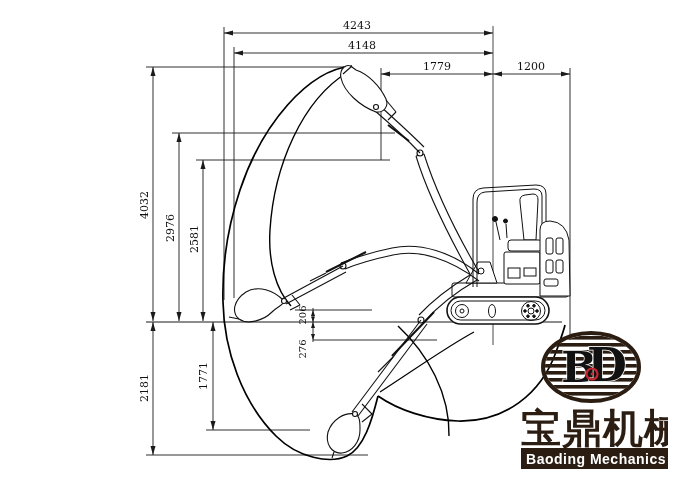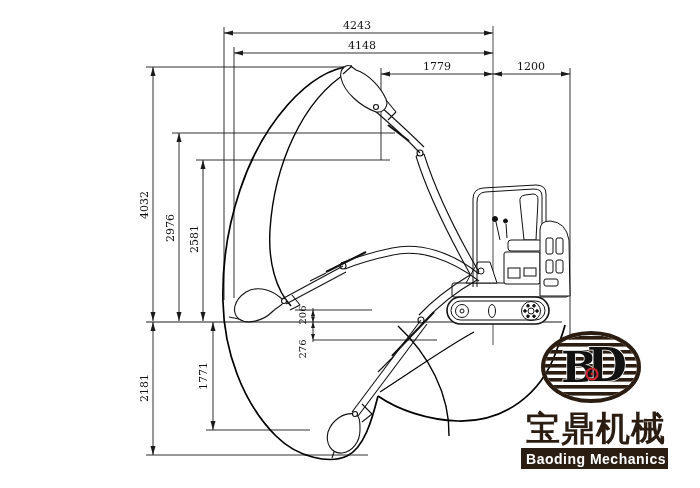--- a/index.html
+++ b/index.html
@@ -1,21 +1,21 @@
 <!DOCTYPE html>
 <html><head>
 <meta charset="utf-8">
 <style>
   html,body{margin:0;padding:0;background:#fff;}
   .stage{position:relative;width:668px;height:488px;background:#ffffff;overflow:hidden;
          font-family:"DejaVu Serif",serif;}
   .stage svg text{font-family:"DejaVu Serif",serif;fill:#111;}
   .logo{position:absolute;left:521px;top:329px;width:150px;text-align:center;}
   .logo .cn{margin-top:1px;font-family:"DejaVu Sans",sans-serif;font-weight:800;
-            font-size:34px;line-height:36px;letter-spacing:1px;color:#2b1d12;white-space:nowrap;}
+            font-size:40px;line-height:36px;letter-spacing:1px;color:#2b1d12;white-space:nowrap;}
   .logo .en-bar{margin-top:2px;height:21px;background:#2b1d12;display:flex;
             align-items:center;justify-content:center;}
   .logo .en-bar span{font-family:"Liberation Sans",sans-serif;font-weight:bold;
             font-size:14px;color:#fff;letter-spacing:.5px;white-space:nowrap;}
 </style>
 </head>
 <body>
 
 <div class="stage">
 

